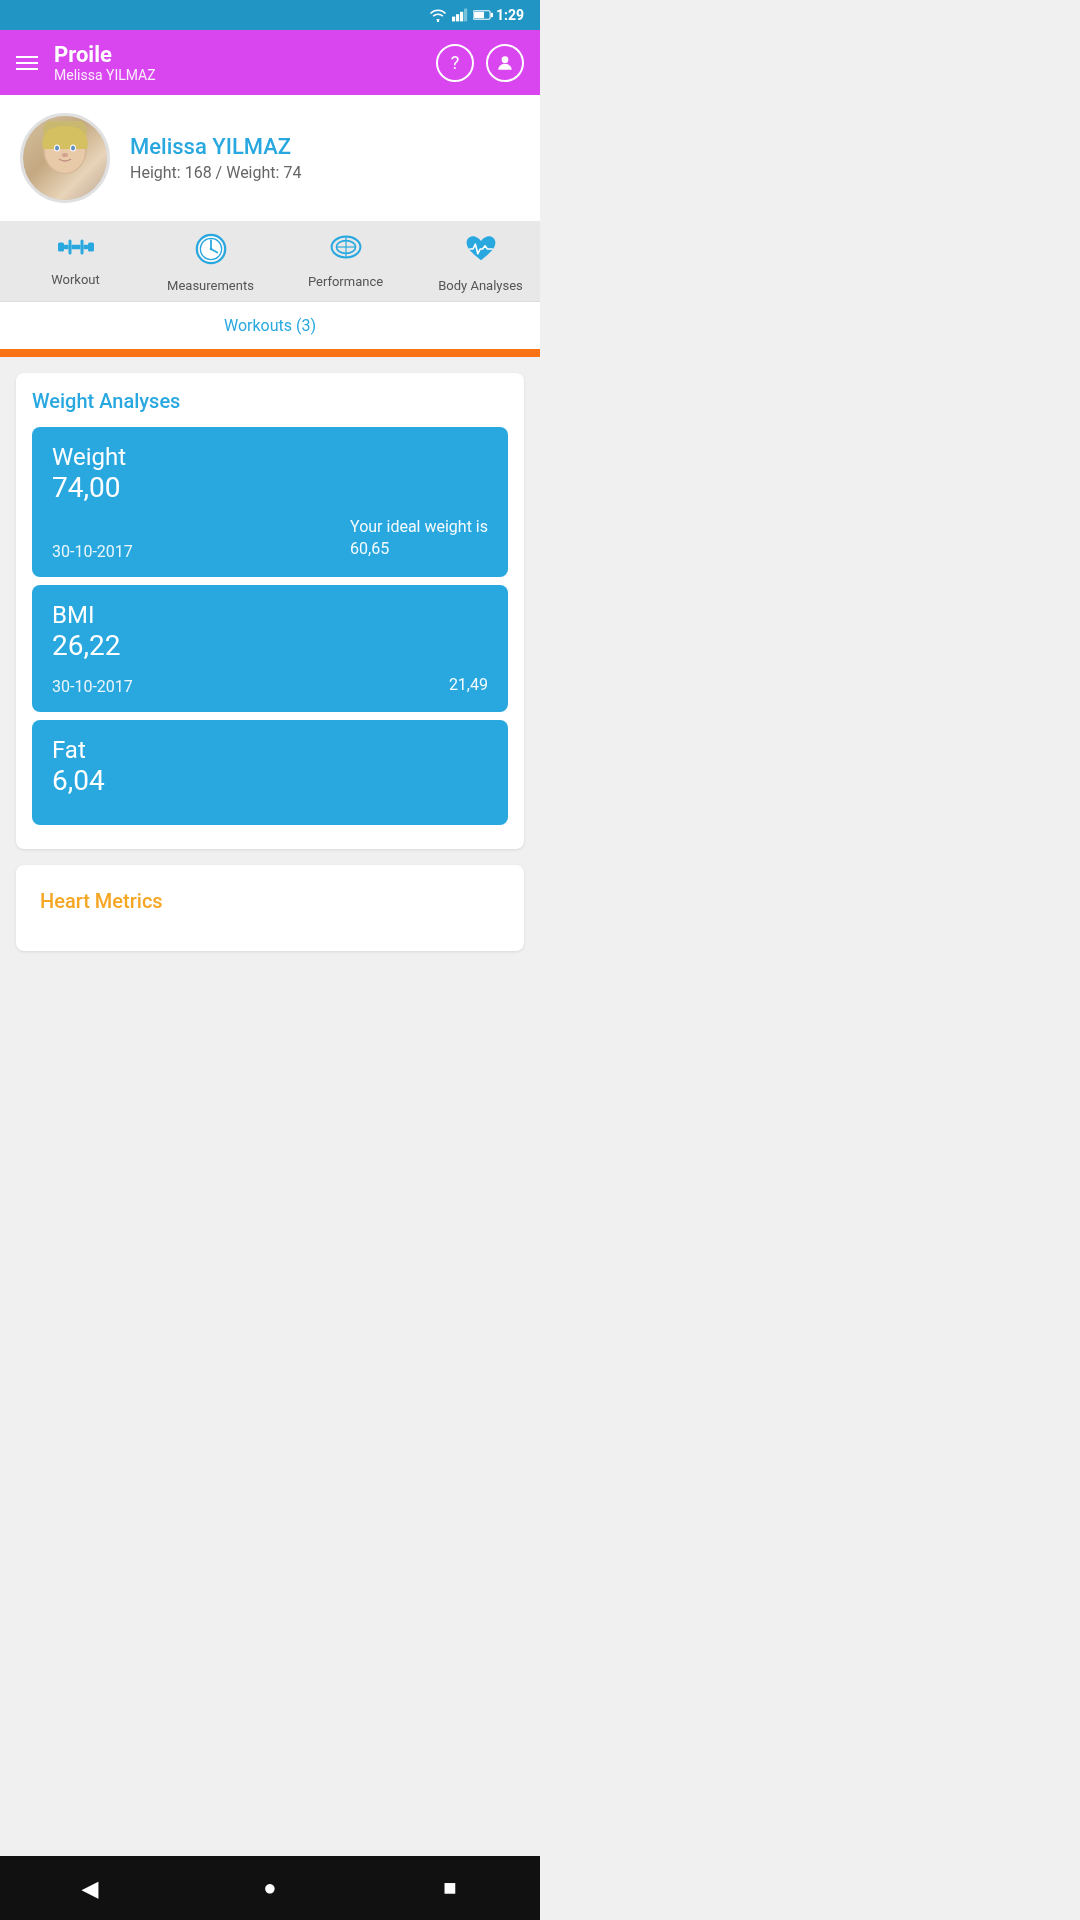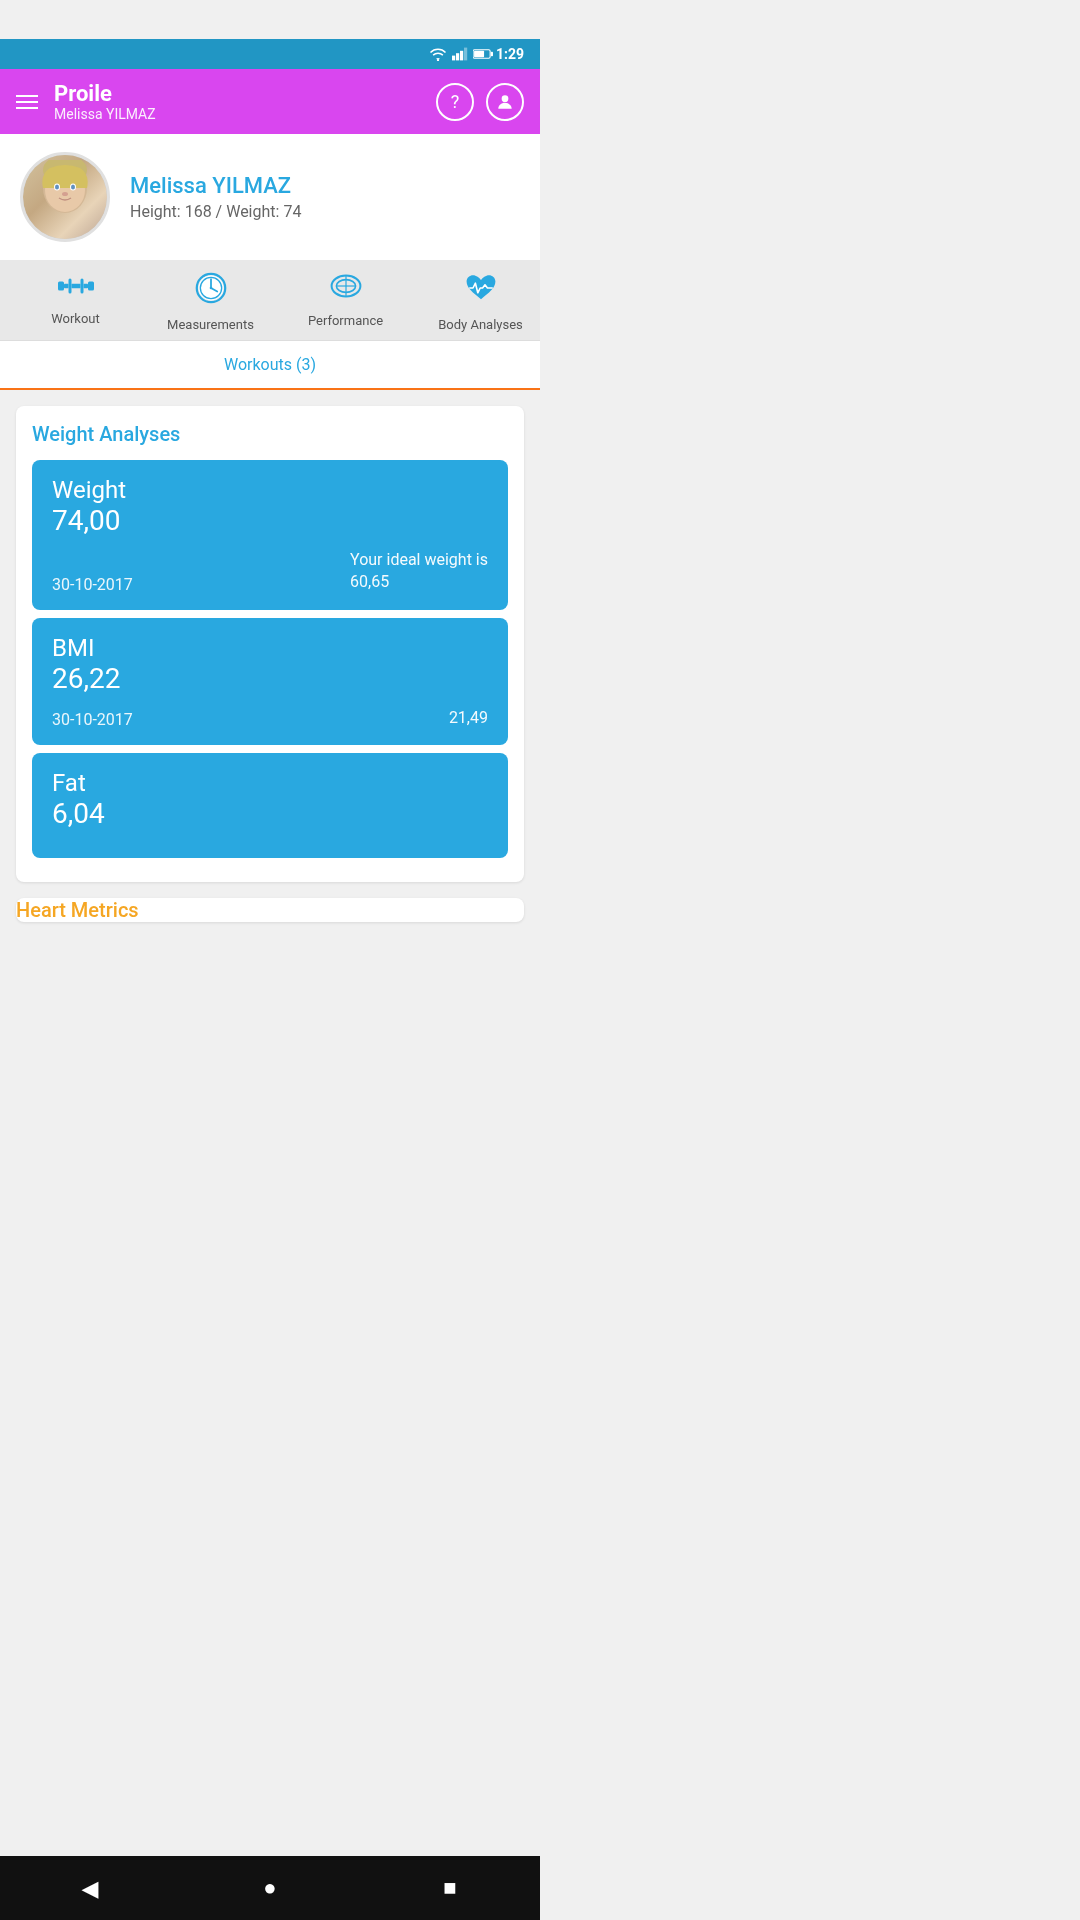--- a/index.html
+++ b/index.html
@@ -16,21 +16,20 @@
     .status-bar {
       background: #2196c4;
       color: white;
       display: flex;
       justify-content: flex-end;
       align-items: center;
       padding: 6px 16px;
       font-size: 13px;
       gap: 3px;
       height: 30px;
-      margin-top: 39px;
     }
     .status-bar .time {
       font-weight: bold;
       font-size: 14px;
     }
     .status-icons {
       display: flex;
       align-items: center;
       gap: 5px;
     }
@@ -151,21 +150,21 @@
       font-size: 28px;
     }
     .nav-tab .label {
       color: #555;
       font-size: 13px;
     }
 
     
     .sub-tabs {
       display: flex;
-      border-bottom: 2px solid #f97316;
+      border-bottom: 8px solid #f97316;
     }
     .sub-tab {
       flex: 1;
       padding: 14px;
       text-align: center;
       cursor: pointer;
       font-size: 16px;
     }
     .sub-tab.active {
       background: #29a8e0;
@@ -237,21 +236,21 @@
       text-align: left;
       opacity: 0.95;
       max-width: 60%;
       line-height: 1.4;
     }
 
     
     .heart-card {
       background: white;
       border-radius: 8px;
-      padding: 0;
+      padding: 24px;
       box-shadow: 0 1px 3px rgba(0,0,0,0.1);
     }
 
     
     .nav-bar {
       background: #111;
       display: flex;
       justify-content: space-around;
       align-items: center;
       padding: 12px 0;

